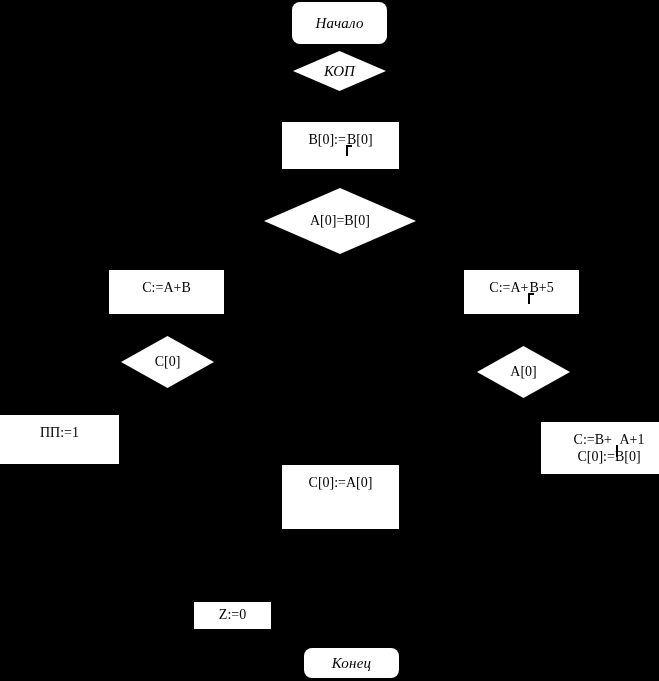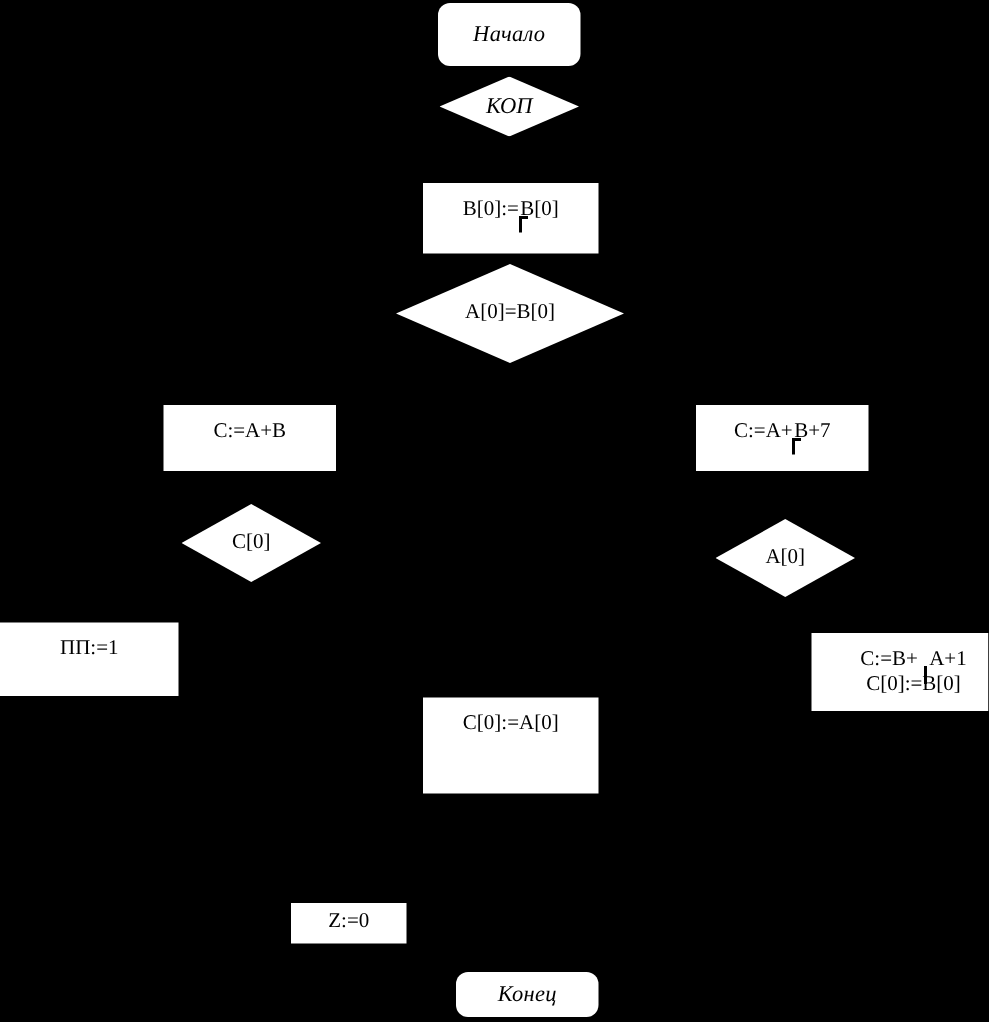--- a/index.html
+++ b/index.html
@@ -119,31 +119,31 @@
 
   <div class="node dec italic" style="left:293px; top:51px; width:93px; height:40px;">
     <span class="shape"></span>
     <span class="lbl">КОП</span>
   </div>
 
   <div class="node proc" style="left:282px; top:110px; width:117px; height:47px;margin-top:12px;">
     <span class="lbl"><span>B[0]:=</span><span class="neg"></span><span>B[0]</span></span>
   </div>
 
-  <div class="node dec" style="left:264px; top:176px; width:152px; height:66px;">
+  <div class="node dec" style="left:264px; top:188px; width:152px; height:66px;">
     <span class="shape"></span>
     <span class="lbl">A[0]=B[0]</span>
   </div>
 
   <div class="node proc" style="left:109px; top:270px; width:115px; height:44px;">
     <span class="lbl">C:=A+B</span>
   </div>
 
   <div class="node proc" style="left:464px; top:270px; width:115px; height:44px;">
-    <span class="lbl"><span>C:=A+</span><span class="neg"></span><span>B+7</span></span>
+    <span class="lbl"><span>C:=A+</span><span class="neg"></span><span>B+5</span></span>
   </div>
 
   <div class="node dec" style="left:121px; top:336px; width:93px; height:52px;">
     <span class="shape"></span>
     <span class="lbl">C[0]</span>
   </div>
 
   <div class="node dec" style="left:477px; top:346px; width:93px; height:52px;">
     <span class="shape"></span>
     <span class="lbl">A[0]</span>

